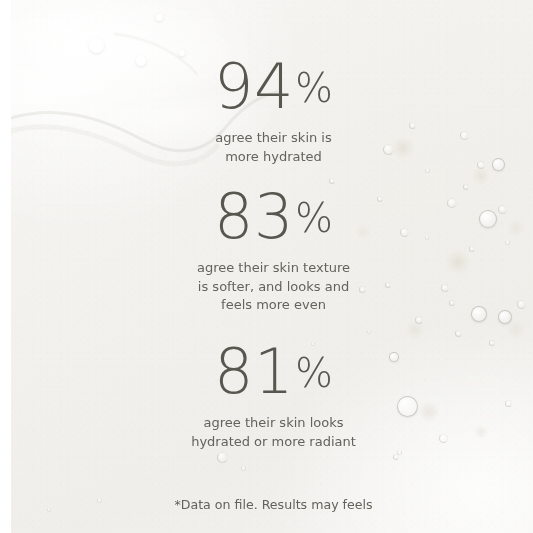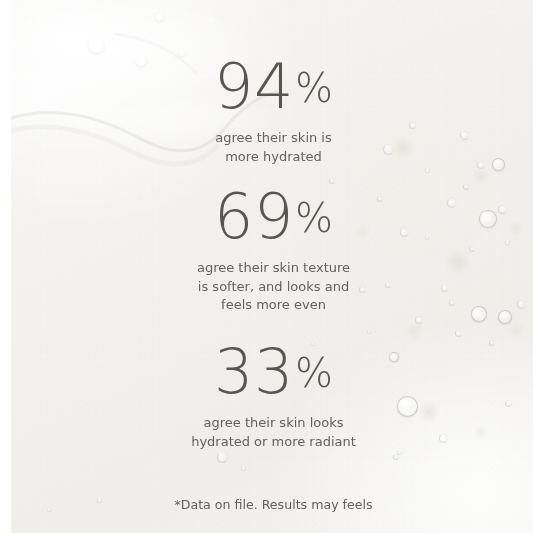--- a/index.html
+++ b/index.html
@@ -238,30 +238,30 @@
     <div class="stat-block block-1">
       <div class="stat-number">
         <span>94</span><span class="pct">%</span>
       </div>
       <div class="stat-caption">agree their skin is
 more hydrated</div>
     </div>
 
     <div class="stat-block block-2">
       <div class="stat-number">
-        <span>69</span><span class="pct">%</span>
+        <span>83</span><span class="pct">%</span>
       </div>
       <div class="stat-caption">agree their skin texture
 is softer, and looks and
 feels more even</div>
     </div>
 
     <div class="stat-block block-3">
       <div class="stat-number">
-        <span>33</span><span class="pct">%</span>
+        <span>81</span><span class="pct">%</span>
       </div>
       <div class="stat-caption">agree their skin looks
 hydrated or more radiant</div>
     </div>
 
     <div class="footnote">*Data on file. Results may feels</div>
 
   </div>
 </div>
 

